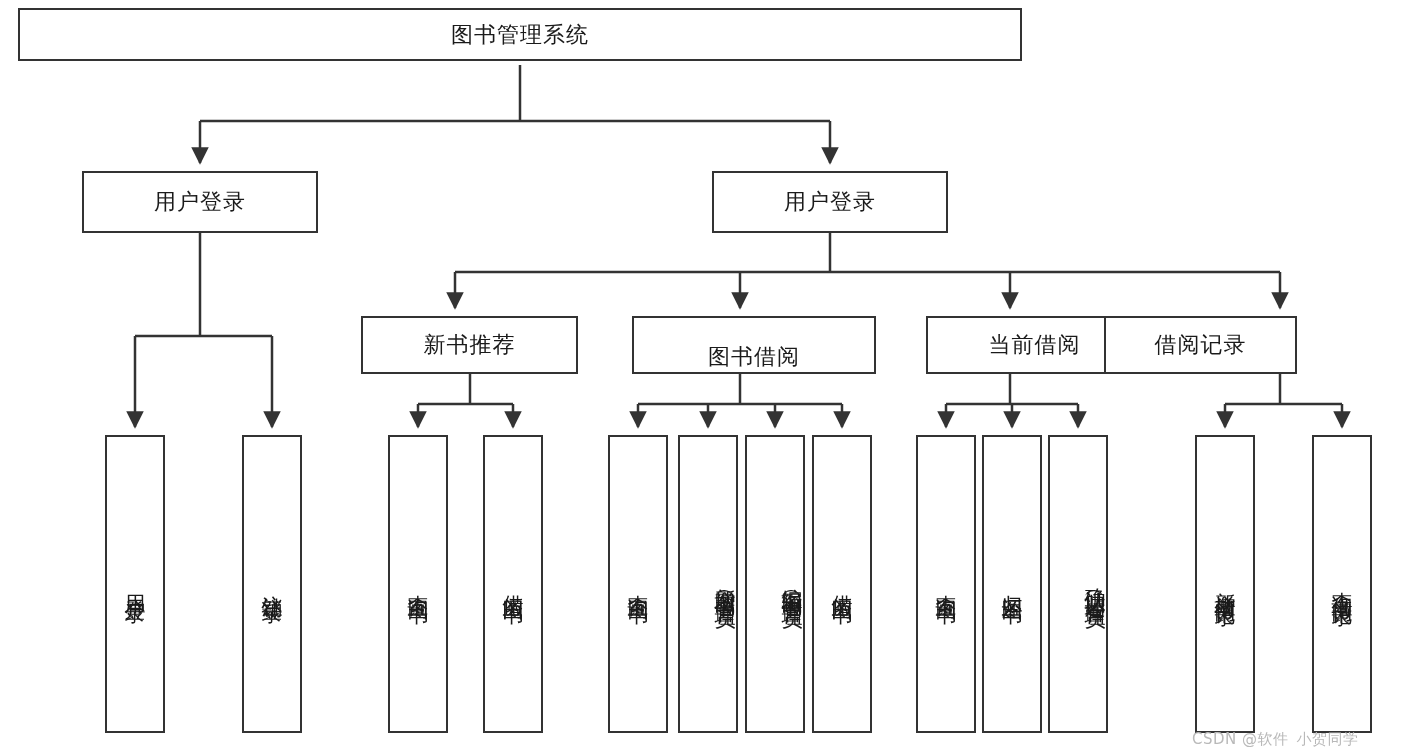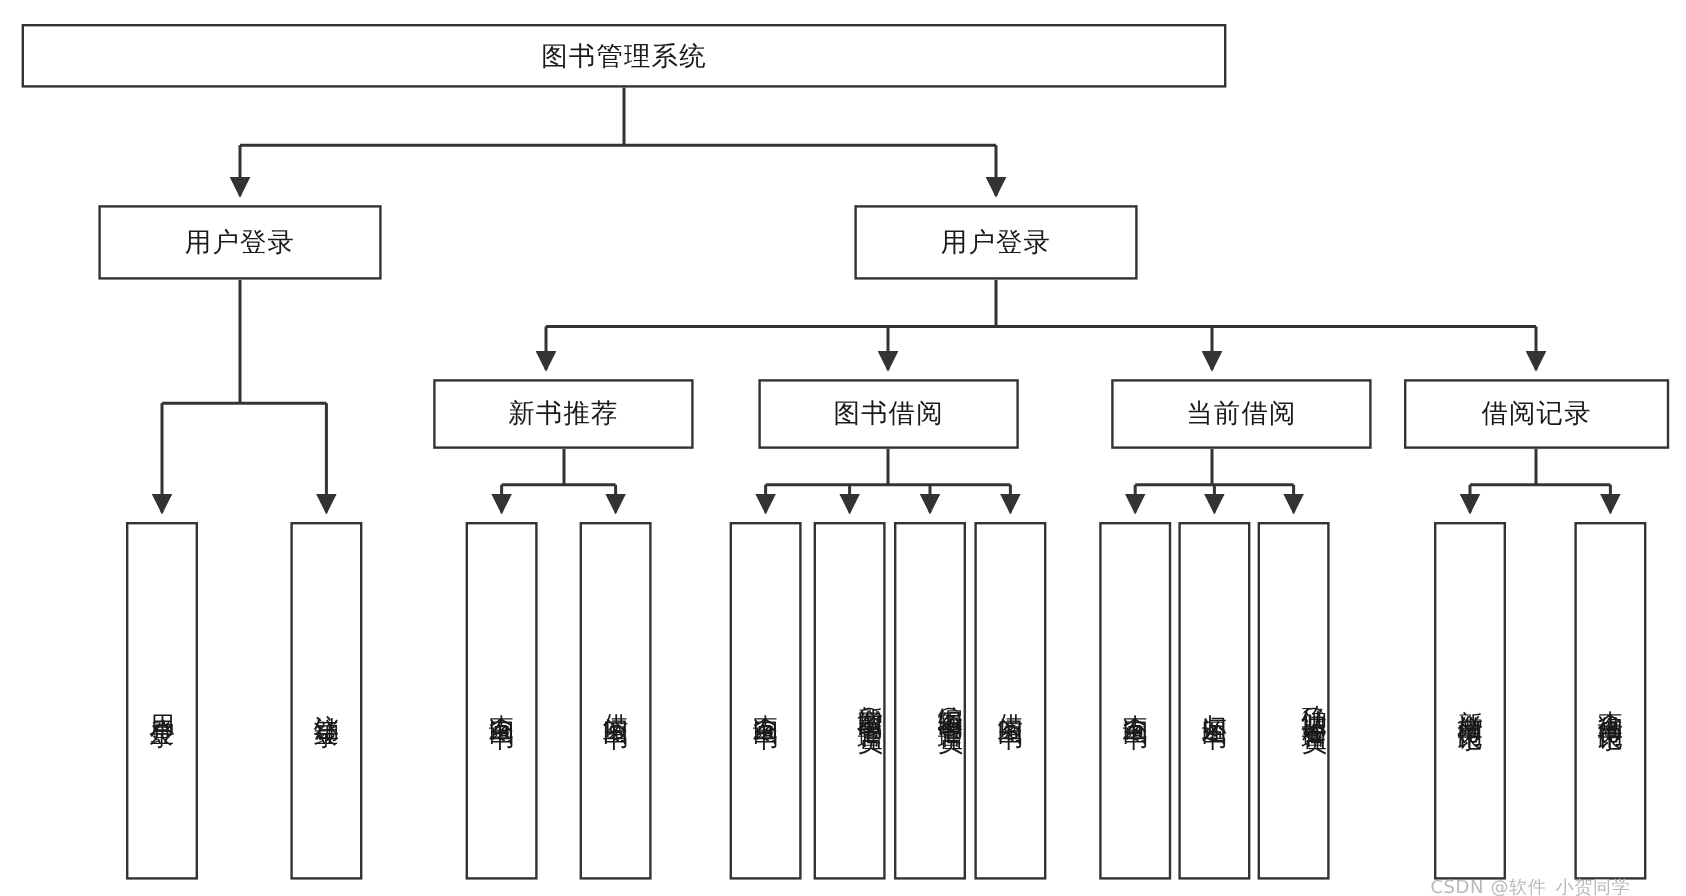--- a/index.html
+++ b/index.html
@@ -114,41 +114,41 @@
       <path d="M 1012 404 L 1012 427" marker-end="url(#arrow)"></path>
       <path d="M 1078 404 L 1078 427" marker-end="url(#arrow)"></path>
 
       <path d="M 1280 374 L 1280 404"></path>
       <path d="M 1225 404 L 1342 404"></path>
       <path d="M 1225 404 L 1225 427" marker-end="url(#arrow)"></path>
       <path d="M 1342 404 L 1342 427" marker-end="url(#arrow)"></path>
     </g>
   </svg>
 
-  <div class="node h" style="left:18px; top:20px; width:1004px; height:53px;">
+  <div class="node h" style="left:18px; top:8px; width:1004px; height:53px;">
     <span>图书管理系统</span>
   </div>
 
   <div class="node h" style="left:82px; top:171px; width:236px; height:62px;">
     <span>用户登录</span>
   </div>
   <div class="node h" style="left:712px; top:171px; width:236px; height:62px;">
     <span>用户登录</span>
   </div>
 
   <div class="node h" style="left:361px; top:316px; width:217px; height:58px;">
     <span>新书推荐</span>
   </div>
-  <div class="node h" style="left:632px; top:316px; width:217px; height:58px;">
+  <div class="node h" style="left:632px; top:316px; width:244px; height:58px;align-items:flex-end;">
     <span>图书借阅</span>
   </div>
   <div class="node h" style="left:902px; top:316px; width:217px; height:58px;margin-left:24px;">
     <span>当前借阅</span>
   </div>
-  <div class="node h" style="left:1170px; top:316px; width:221px; height:58px;">
+  <div class="node h" style="left:1104px; top:316px; width:193px; height:58px;">
     <span>借阅记录</span>
   </div>
 
   <div class="node v mid-align" style="left:105px; top:435px; width:60px; height:298px;">
     <span>用户登录</span>
   </div>
   <div class="node v mid-align" style="left:242px; top:435px; width:60px; height:298px;">
     <span>注销登录</span>
   </div>
 

